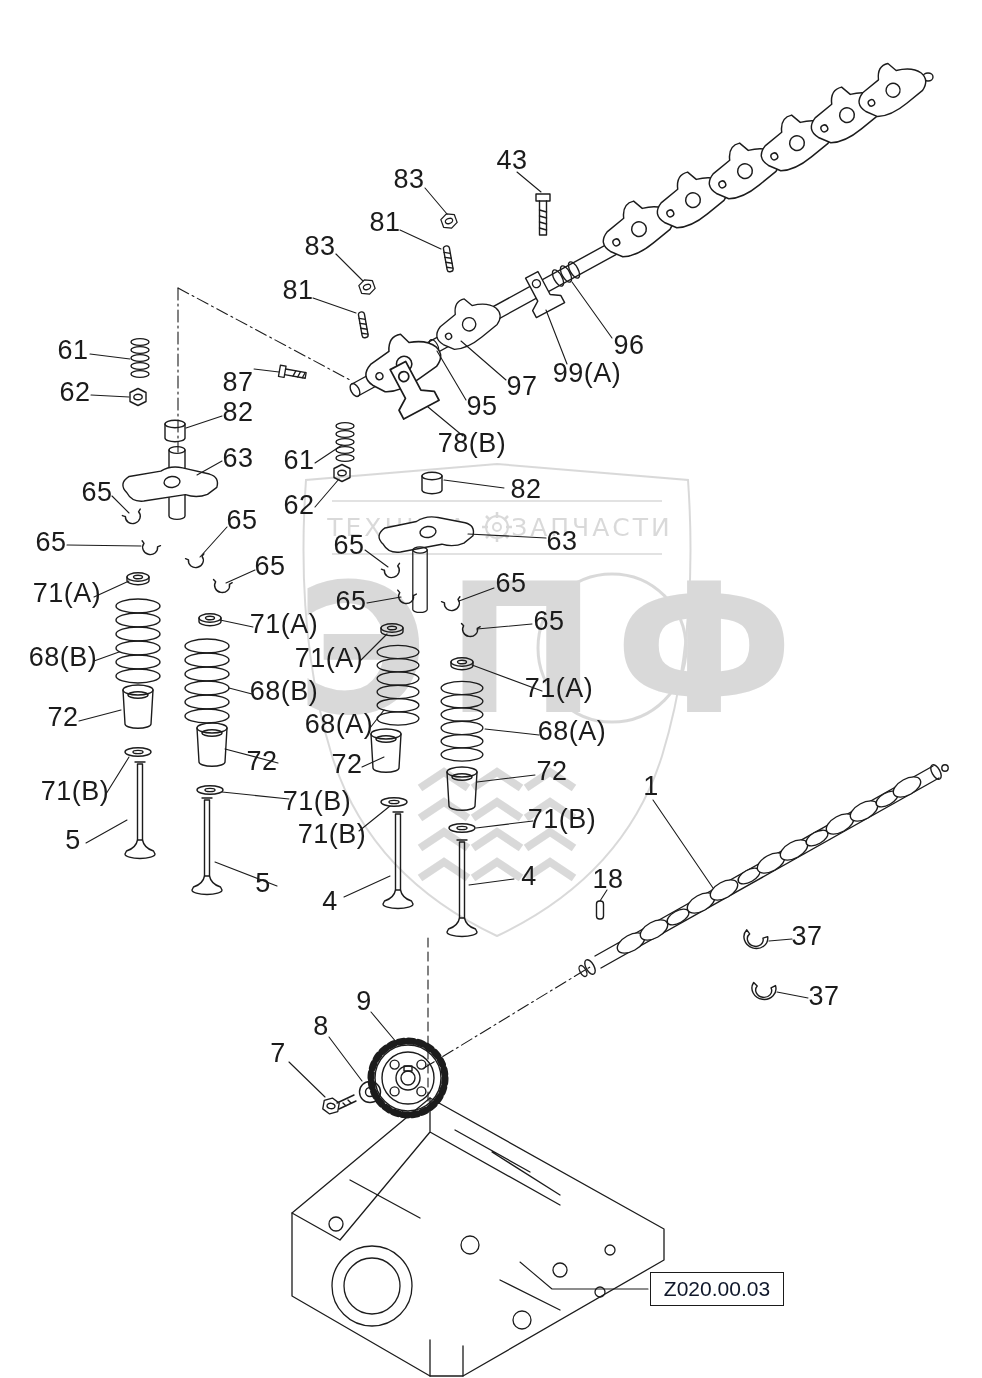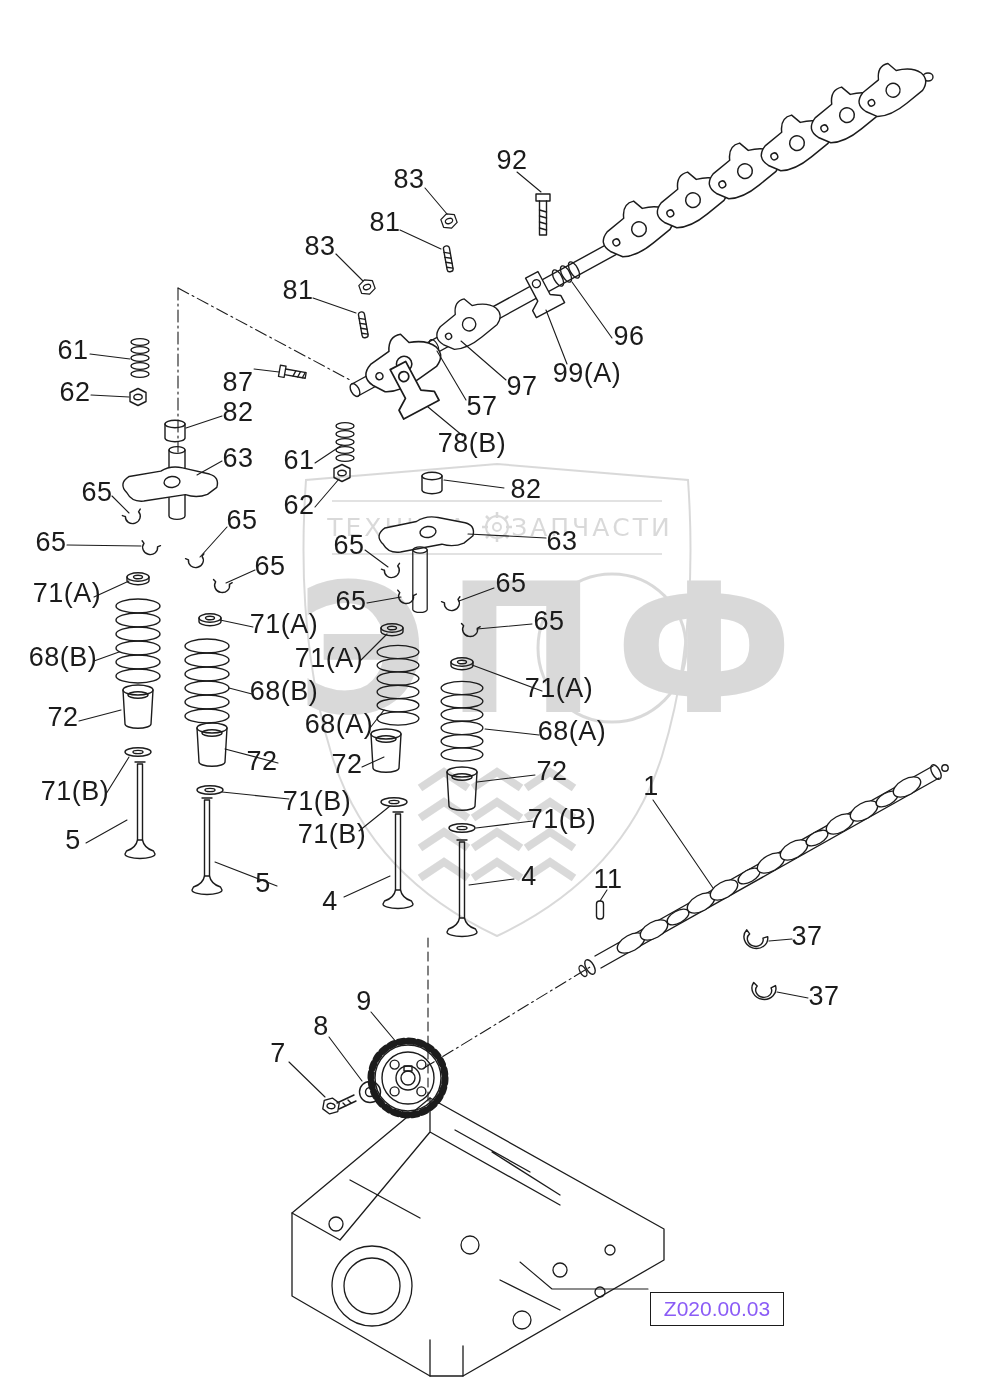--- a/index.html
+++ b/index.html
@@ -3,21 +3,21 @@
 <meta charset="utf-8">
 <style>
   html,body{margin:0;padding:0;background:#fff;}
   .stage{position:relative;width:982px;height:1378px;background:#ffffff;overflow:hidden;
          font-family:"Liberation Sans",sans-serif;}
   .stage svg{position:absolute;left:0;top:0;}
   .lbl{position:absolute;transform:translate(-50%,-50%);font-size:27px;color:#1b1b1b;
        white-space:nowrap;letter-spacing:.5px;pointer-events:none;}
   .refbox{position:absolute;left:650px;top:1272px;width:132px;height:32px;
           border:1.7px solid #1b1b1b;display:flex;align-items:center;justify-content:center;
-          font-size:21px;color:#8b5cf6;background:#fff;margin-top:20px;}
+          font-size:21px;color:#0f172a;background:#fff;}
 </style>
 </head>
 <body>
 
 <div class="stage">
 
 <svg width="982" height="1378" viewBox="0 0 982 1378">
   <defs>
     <g id="nut">
           <path d="M-8,-4.5 L0,-8.5 L8,-4.5 L8,4.5 L0,8.5 L-8,4.5 Z"></path>
@@ -356,31 +356,31 @@
       <line x1="808" y1="998" x2="777" y2="992"></line>
       <line x1="371" y1="1012" x2="397" y2="1043"></line>
       <line x1="329" y1="1037" x2="362" y2="1081"></line>
       <line x1="289" y1="1062" x2="325" y2="1097"></line>
       <polyline points="648,1289 552,1289 520,1262"></polyline>
     </g>
   </g>
 </svg>
 
 <div class="lbl" style="left:409px;top:179px">83</div>
-<div class="lbl" style="left:512px;top:160px">92</div>
+<div class="lbl" style="left:512px;top:160px">43</div>
 <div class="lbl" style="left:385px;top:222px">81</div>
 <div class="lbl" style="left:320px;top:246px">83</div>
 <div class="lbl" style="left:298px;top:290px">81</div>
-<div class="lbl" style="left:629px;top:336px">96</div>
+<div class="lbl" style="left:629px;top:345px">96</div>
 <div class="lbl" style="left:587px;top:373px">99(A)</div>
 <div class="lbl" style="left:73px;top:350px">61</div>
 <div class="lbl" style="left:238px;top:382px">87</div>
 <div class="lbl" style="left:522px;top:386px">97</div>
 <div class="lbl" style="left:75px;top:392px">62</div>
-<div class="lbl" style="left:482px;top:406px">57</div>
+<div class="lbl" style="left:482px;top:406px">95</div>
 <div class="lbl" style="left:238px;top:412px">82</div>
 <div class="lbl" style="left:472px;top:443px">78(B)</div>
 <div class="lbl" style="left:238px;top:458px">63</div>
 <div class="lbl" style="left:299px;top:460px">61</div>
 <div class="lbl" style="left:526px;top:489px">82</div>
 <div class="lbl" style="left:97px;top:492px">65</div>
 <div class="lbl" style="left:299px;top:505px">62</div>
 <div class="lbl" style="left:562px;top:541px">63</div>
 <div class="lbl" style="left:51px;top:542px">65</div>
 <div class="lbl" style="left:242px;top:520px">65</div>
@@ -403,21 +403,21 @@
 <div class="lbl" style="left:347px;top:764px">72</div>
 <div class="lbl" style="left:552px;top:771px">72</div>
 <div class="lbl" style="left:73px;top:840px">5</div>
 <div class="lbl" style="left:317px;top:801px">71(B)</div>
 <div class="lbl" style="left:651px;top:786px">1</div>
 <div class="lbl" style="left:332px;top:834px">71(B)</div>
 <div class="lbl" style="left:562px;top:819px">71(B)</div>
 <div class="lbl" style="left:263px;top:883px">5</div>
 <div class="lbl" style="left:330px;top:901px">4</div>
 <div class="lbl" style="left:529px;top:876px">4</div>
-<div class="lbl" style="left:608px;top:879px">11</div>
+<div class="lbl" style="left:608px;top:879px">18</div>
 <div class="lbl" style="left:807px;top:936px">37</div>
 <div class="lbl" style="left:824px;top:996px">37</div>
 <div class="lbl" style="left:364px;top:1001px">9</div>
 <div class="lbl" style="left:321px;top:1026px">8</div>
 <div class="lbl" style="left:278px;top:1053px">7</div>
 
 <div class="refbox">
   <span>Z020.00.03</span>
 </div>
 

